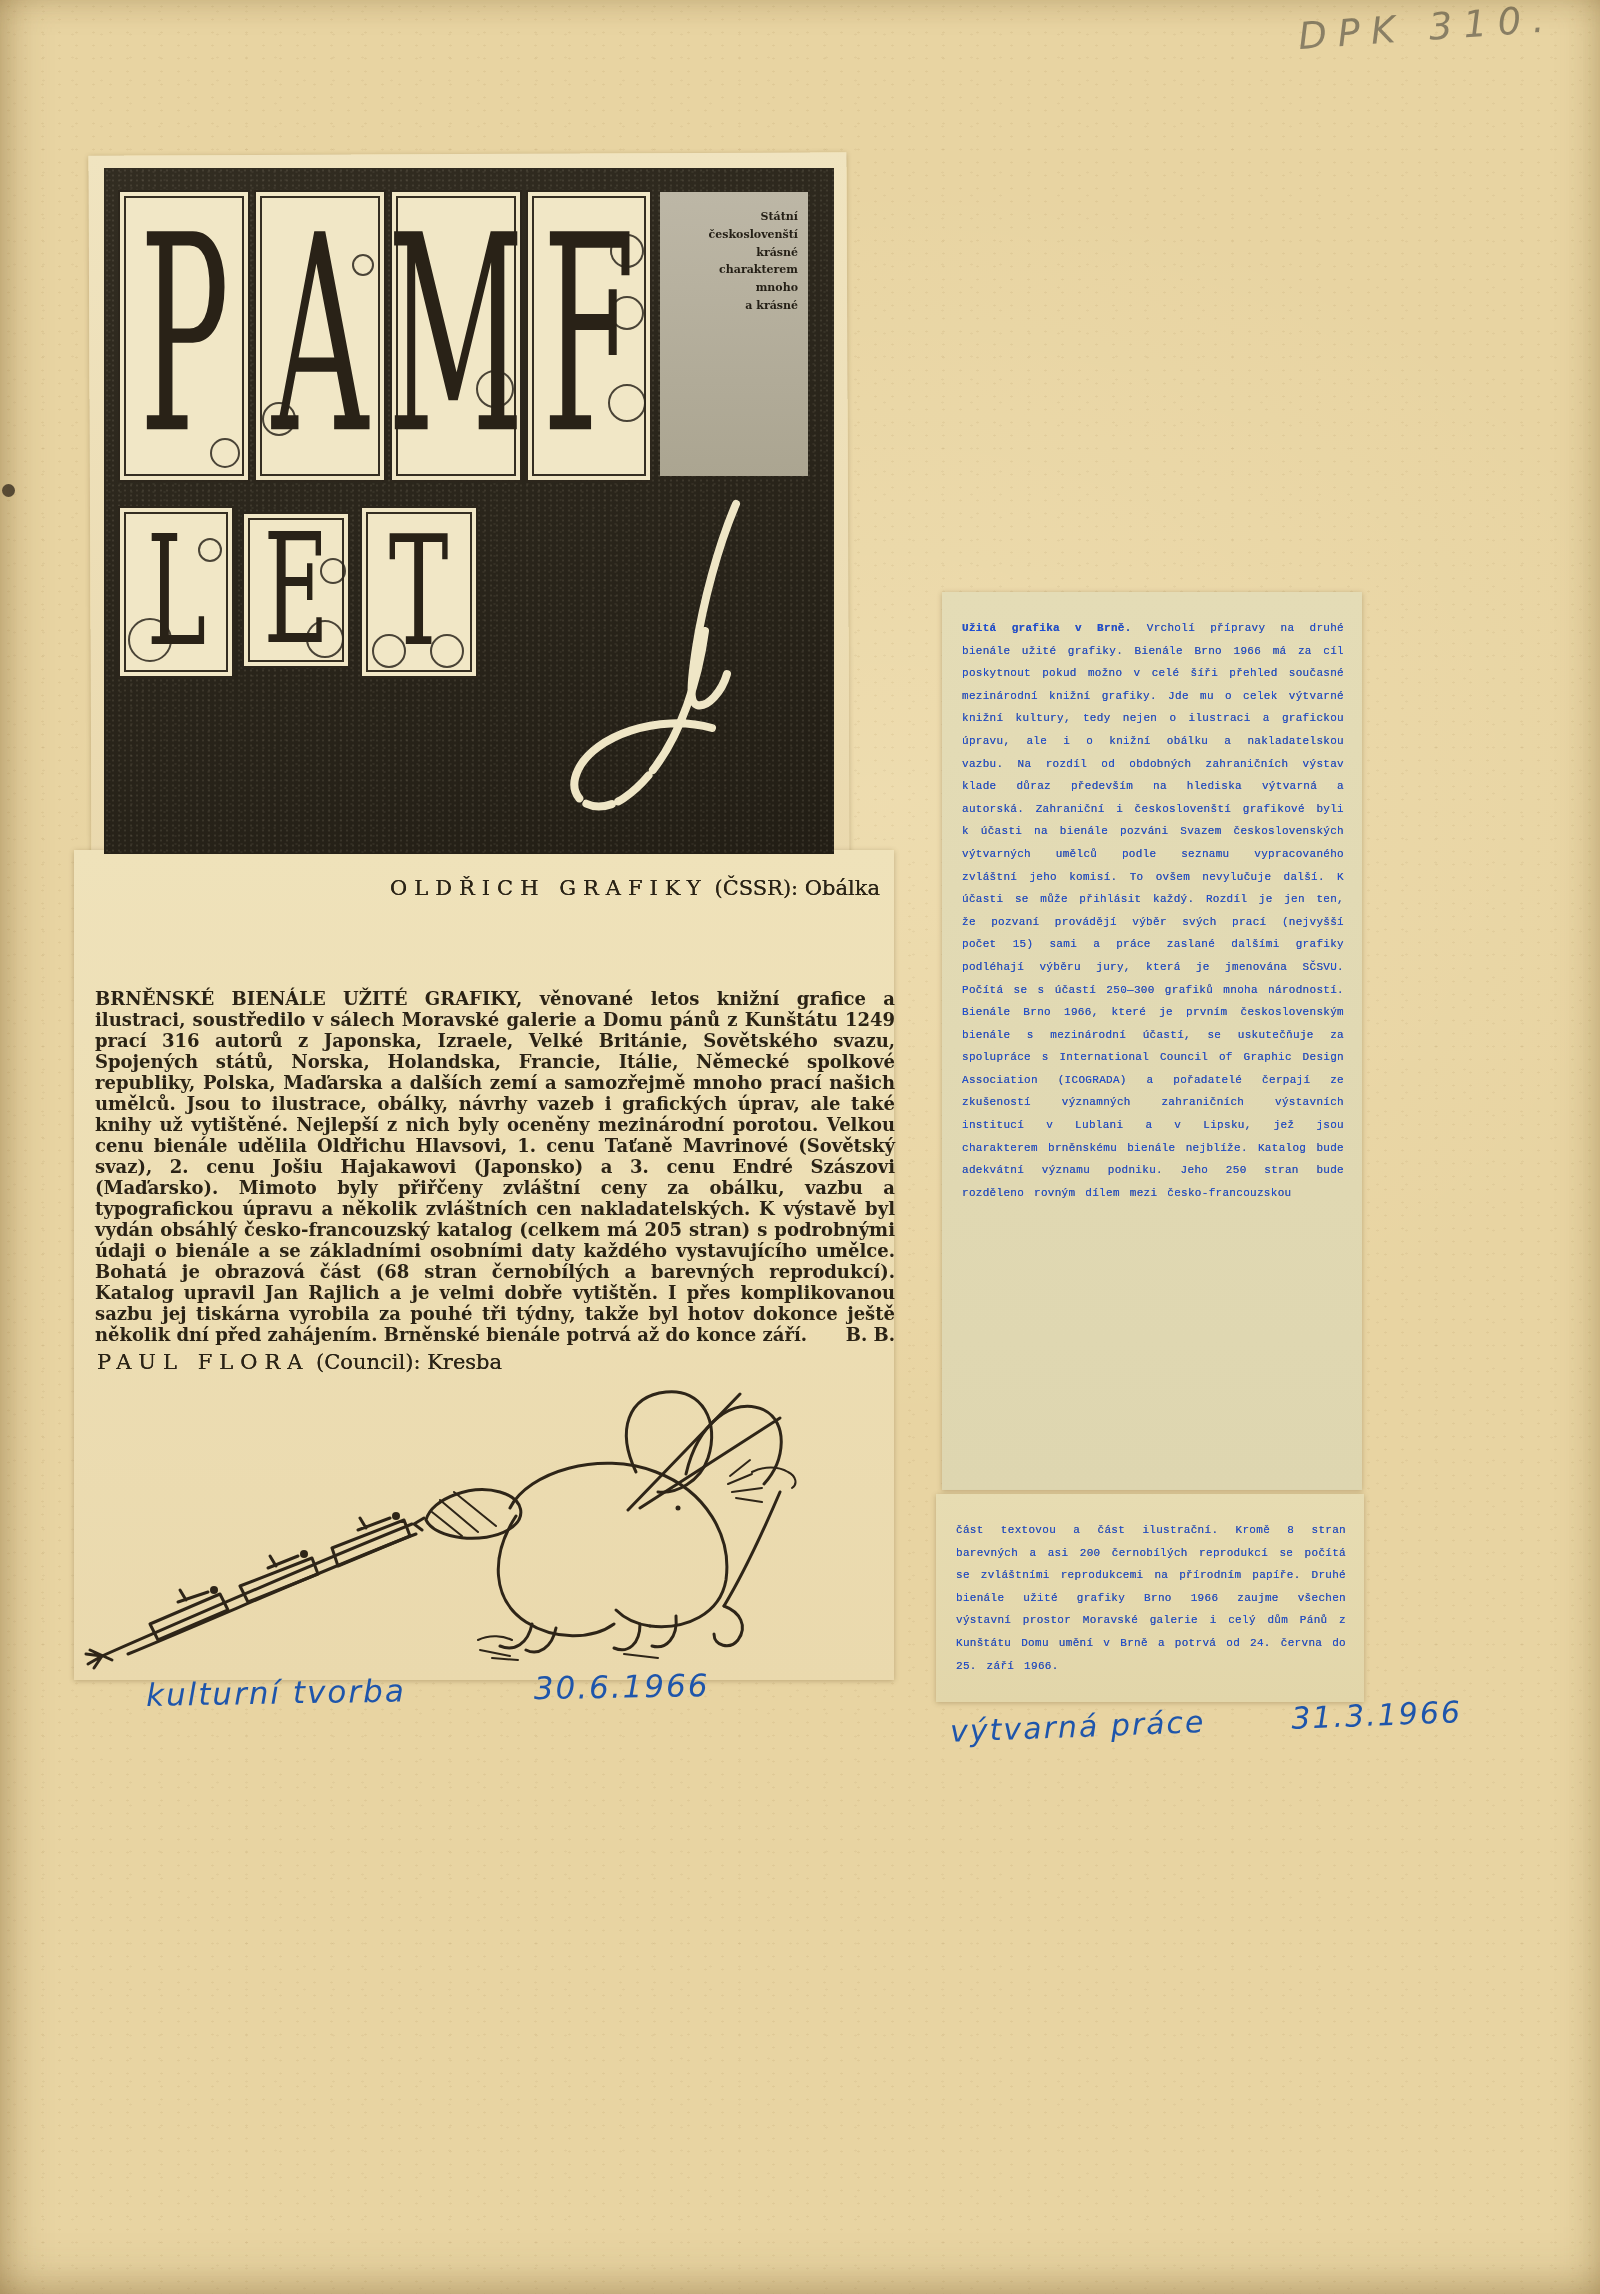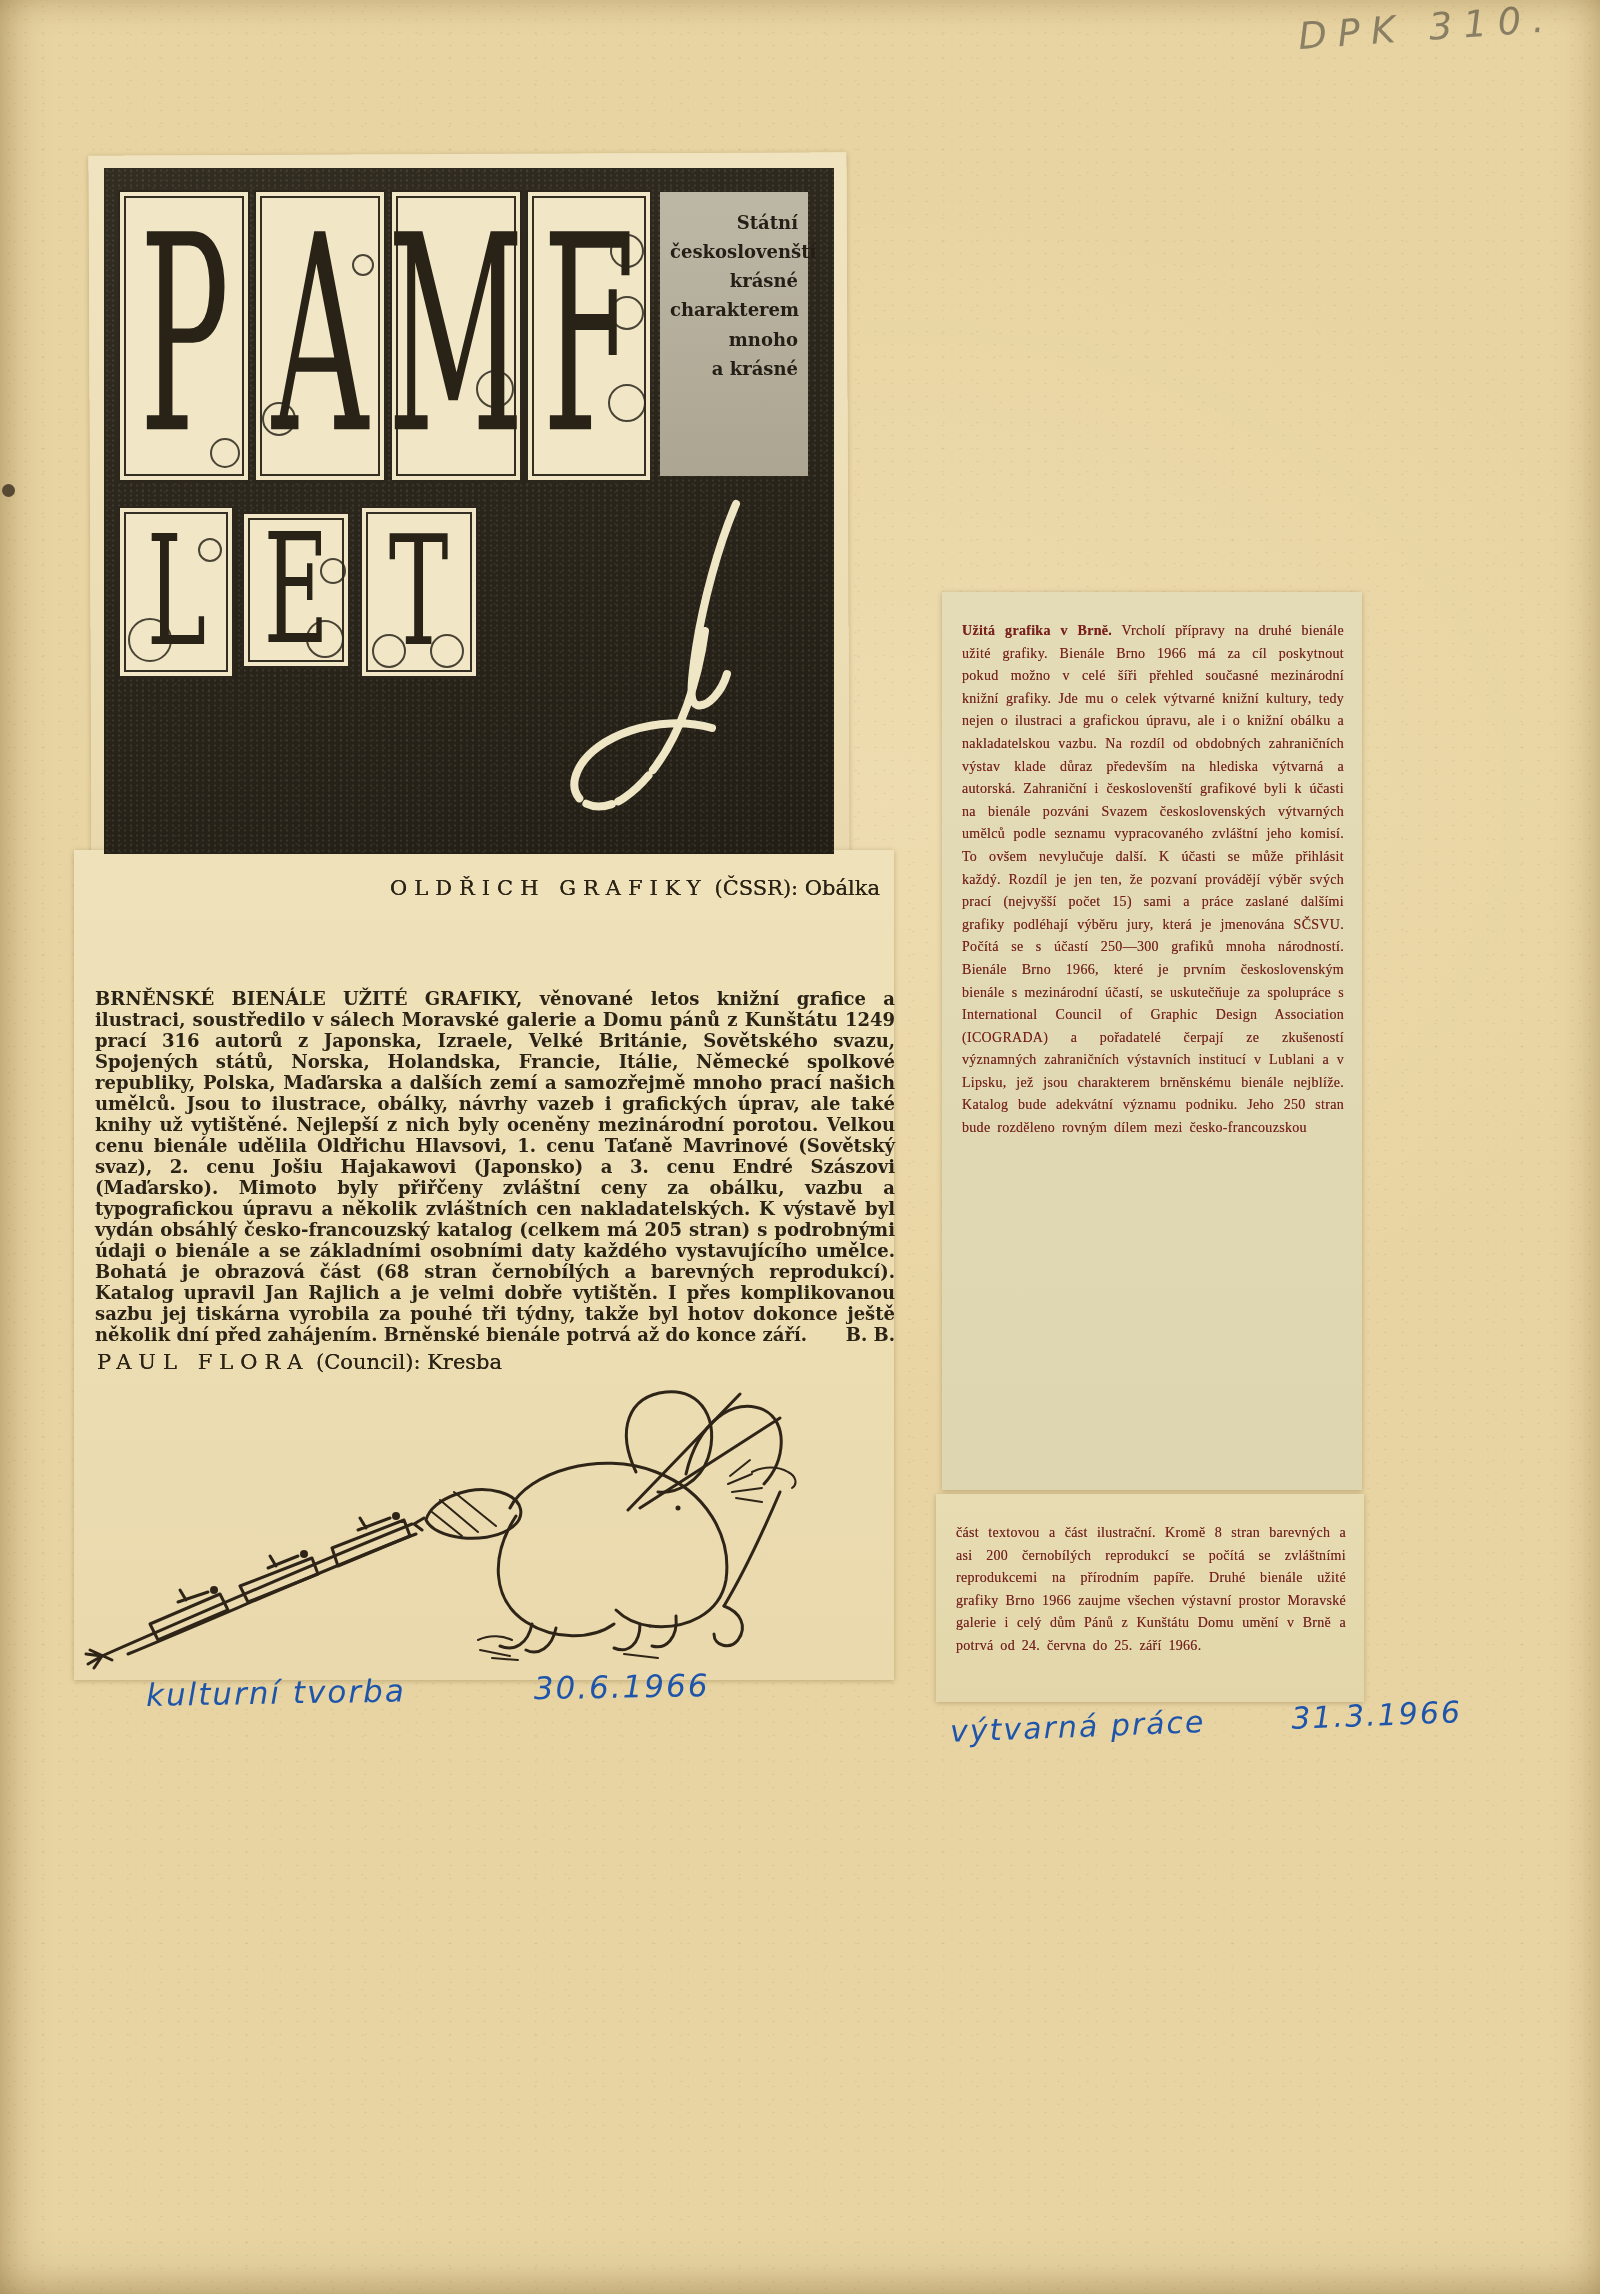--- a/index.html
+++ b/index.html
@@ -44,37 +44,37 @@
     display:flex;align-items:center;justify-content:center;}
   .tile::before{content:"";position:absolute;inset:4px;border:2px solid #352e22;}
   .tile .glyph{position:relative;z-index:1;color:#292217;line-height:1;
     font-family:"DejaVu Serif",serif;}
   .row1 .glyph{font-size:230px;transform:scale(.58,1.18);}
   .row2 .glyph{font-size:140px;transform:scale(.64,1.08);}
   .orn{position:absolute;border:2.5px solid rgba(44,38,28,.85);border-radius:50%;z-index:0;}
   .pub-box{position:absolute;left:556px;top:24px;width:148px;height:284px;
     background:linear-gradient(#bdb7a6,#aba591);padding:16px 10px;box-sizing:border-box;
     text-align:right;color:#241f16;font-family:"DejaVu Serif",serif;
-    font-weight:bold;font-size:18px;line-height:1.62;}
+    font-weight:bold;font-size:11px;line-height:1.62;}
   .pub-box span{display:block;}
   .flourish{position:absolute;left:394px;top:328px;z-index:1;}
   
   .caption{position:absolute;z-index:2;color:#2a2316;font-size:21px;
     font-family:"DejaVu Serif",serif;text-shadow:0 0 .5px currentColor;}
   .caption .spaced{letter-spacing:7px;}
   .cap-obalka{left:380px;top:876px;width:500px;text-align:right;}
   .cap-flora{left:97px;top:1350px;}
   
   .article-left{position:absolute;left:95px;top:980px;width:800px;z-index:2;
     font-family:"DejaVu Serif",serif;font-weight:bold;font-size:18px;line-height:21px;
     color:#2b2315;text-align:justify;margin-top:8px;}
   .article-left .sig{float:right;}
   
-  .article-right{position:absolute;z-index:2;font-family:Liberation Serif, serif;
-    font-size:14px;line-height:22.6px;color:#7f1d1d;text-align:justify;
+  .article-right{position:absolute;z-index:2;font-family:Liberation Mono, monospace;
+    font-size:11px;line-height:22.6px;color:#1d4ed8;text-align:justify;
     letter-spacing:.3px;word-spacing:3px;text-shadow:0 0 .4px rgba(43,38,25,.6);}
   .art-r1{left:962px;top:606px;width:382px;}
   .art-r2{left:956px;top:1508px;width:390px;}
   .lead{font-weight:bold;}
   
   .drawing{position:absolute;left:80px;top:1388px;z-index:2;}
   .sketch{stroke:#2e2518;stroke-width:3;fill:none;stroke-linecap:round;stroke-linejoin:round;}
   .sketch-thin{stroke:#2e2518;stroke-width:2;fill:none;stroke-linecap:round;}
   
   .handwriting{position:absolute;z-index:3;font-family:"DejaVu Sans",sans-serif;

